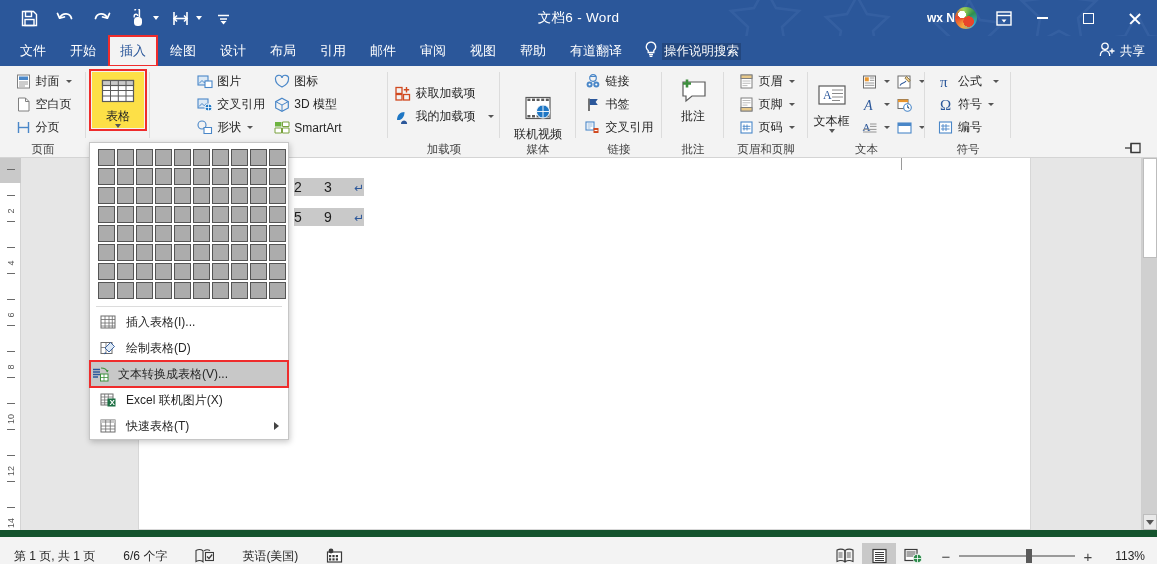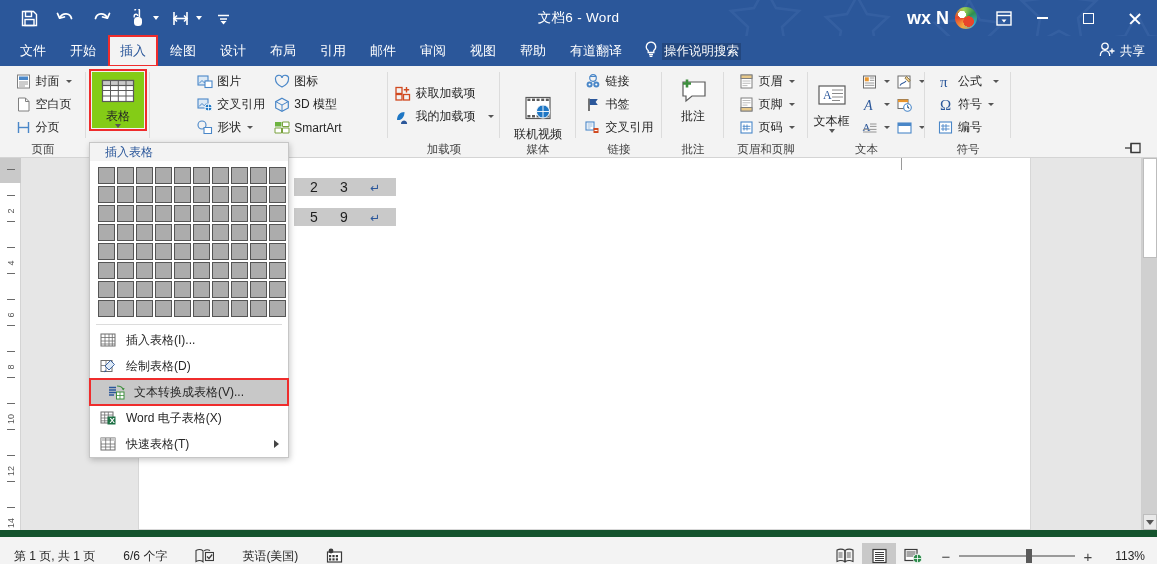--- a/index.html
+++ b/index.html
@@ -25,21 +25,21 @@
   .qat-btn svg { display:block; }
   .qat-caret { width:11px; height:30px; display:flex; align-items:center; justify-content:center; margin-left:-6px; }
   .caret-d { width:0;height:0;border-left:3.5px solid transparent;border-right:3.5px solid transparent;border-top:4px solid #fff; }
 
   .win-title {
     position:absolute; left:0; top:0; width:1157px; height:36px;
     display:flex; align-items:center; justify-content:center;
     font-size:13.5px; letter-spacing:.3px; color:#fff; pointer-events:none;
   }
   .win-right { position:absolute; right:0; top:0; height:36px; display:flex; align-items:center; }
-  .acct-name { font-size:18px; color:#fff; margin-right:6px; font-weight:bold; }
+  .acct-name { font-size:12px; color:#fff; font-weight:bold; }
   .acct-pic {
     width:22px;height:22px;border-radius:50%;
     background:
       radial-gradient(circle at 32% 34%, #fff 0 18%, rgba(255,255,255,0) 19%),
       radial-gradient(circle at 62% 66%, #e8452b 0 26%, rgba(0,0,0,0) 27%),
       conic-gradient(from 200deg, #f3a93c, #e8452b, #9fd356, #2f8f4e, #3aa6d0, #f3a93c);
     margin-right:12px;
   }
   .ribbon-opt { width:30px;height:30px;display:flex;align-items:center;justify-content:center; }
   .wbtn { width:46px;height:36px;display:flex;align-items:center;justify-content:center;color:#fff; }
@@ -98,21 +98,21 @@
   .cd { width:0;height:0;border-left:3px solid transparent;border-right:3px solid transparent;border-top:3.5px solid #555; margin-left:2px; }
 
   .bigbtn {
     display:flex; flex-direction:column; align-items:center; justify-content:flex-start;
     width:52px; padding-top:3px; font-size:12px; color:#262626;
   }
   .bigbtn .bic { height:34px; display:flex; align-items:center; justify-content:center; }
   .bigbtn .blbl { line-height:14px; text-align:center; }
   .bigbtn .bcar { width:0;height:0;border-left:3.5px solid transparent;border-right:3.5px solid transparent;border-top:4px solid #555; margin-top:1px; }
 
-  .table-btn { background:#84cc16; position:relative; }
+  .table-btn { background:#fde047; position:relative; }
   .table-btn:after {
     content:""; position:absolute; left:-3px; top:-3px; right:-3px; bottom:-3px;
     border:2px solid #ef2c2c; pointer-events:none;
   }
   .dlg-launcher { position:absolute; right:6px; bottom:1px; width:14px;height:14px; }
 
   
   .tbl-menu {
     position:absolute; left:89px; top:142px; width:200px;
     background:#fff; border:1px solid #c6c6c6; box-shadow:1px 2px 6px rgba(0,0,0,.22);
@@ -150,21 +150,21 @@
   .vruler .num {
     position:absolute; left:3px; width:16px; text-align:center; font-size:9px; color:#555;
     transform:rotate(-90deg); transform-origin:center;
   }
   .page {
     position:absolute; left:138px; top:0; width:893px; height:372px; background:#fff;
     border:1px solid #d7d7d7; border-top:none;
   }
   .doc-text { position:absolute; left:155px; top:14px; font-size:14px; color:#1d1d1d; }
   .doc-line { height:30px; display:flex; align-items:center; }
-  .sel { background:#c9c9c9; padding:1px 16px; }
+  .sel { background:#c9c9c9; padding:1px 0; }
   .num-cell { display:inline-block; width:30px; }
   .pilcrow { color:#2b579a; font-size:12px; }
   .corner-mark { position:absolute; width:14px; height:14px; }
 
   .vscroll {
     position:absolute; right:0; top:0; width:16px; height:372px; background:#d0d0d0;
     border-left:1px solid #cfcfcf;
   }
   .vscroll .thumb { position:absolute; left:1px; top:0; width:14px; height:100px; background:#fff; border:1px solid #bdbdbd; }
   .vscroll .arrow { position:absolute; left:1px; width:14px; height:16px; background:#e9e9e9; border:1px solid #bdbdbd;
@@ -770,21 +770,20 @@
 
     <div class="vscroll">
       <div class="thumb"></div>
       <div class="arrow dn">
           <i class="tri-dn"></i>
         </div>
     </div>
   </div>
 
   <div class="tbl-menu">
-    <div class="tbl-menu-hdr">插入表格</div>
     <div class="grid-wrap">
       <div class="grid" id="tbl-grid" style="grid-template-columns: repeat(10, 18px);">
           <div class="cellx"></div>
           <div class="cellx"></div>
           <div class="cellx"></div>
           <div class="cellx"></div>
           <div class="cellx"></div>
           <div class="cellx"></div>
           <div class="cellx"></div>
           <div class="cellx"></div>
@@ -897,21 +896,21 @@
     </div>
     <div class="mitem">
       <span class="mic">
         <svg width="16" height="14" viewBox="0 0 16 14">
             <rect x="1" y="1" width="12" height="11" fill="#fff" stroke="#6d6d6d" stroke-width="1"></rect>
             <path d="M1 4h12M1 7h12M1 9.8h12M4.7 1v11M8.3 1v11" stroke="#6d6d6d" stroke-width=".8"></path>
             <rect x="7.5" y="5.5" width="8" height="8" fill="#1d7044"></rect>
             <text x="9.5" y="12" font-family="Liberation Sans, sans-serif" font-size="8" font-weight="bold" fill="#fff">X</text>
           </svg>
       </span>
-      <span>Word 电子表格(X)</span>
+      <span>Excel 联机图片(X)</span>
     </div>
     <div class="mitem">
       <span class="mic">
         <svg width="16" height="14" viewBox="0 0 16 14">
             <rect x="1" y="1" width="14" height="12" fill="#fff" stroke="#6d6d6d" stroke-width="1"></rect>
             <rect x="1" y="1" width="14" height="3" fill="#c9c9c9"></rect>
             <path d="M1 7h14M1 10h14M5.7 1v12M10.3 1v12" stroke="#6d6d6d" stroke-width=".8"></path>
           </svg>
       </span>
       <span>快速表格(T)</span>

